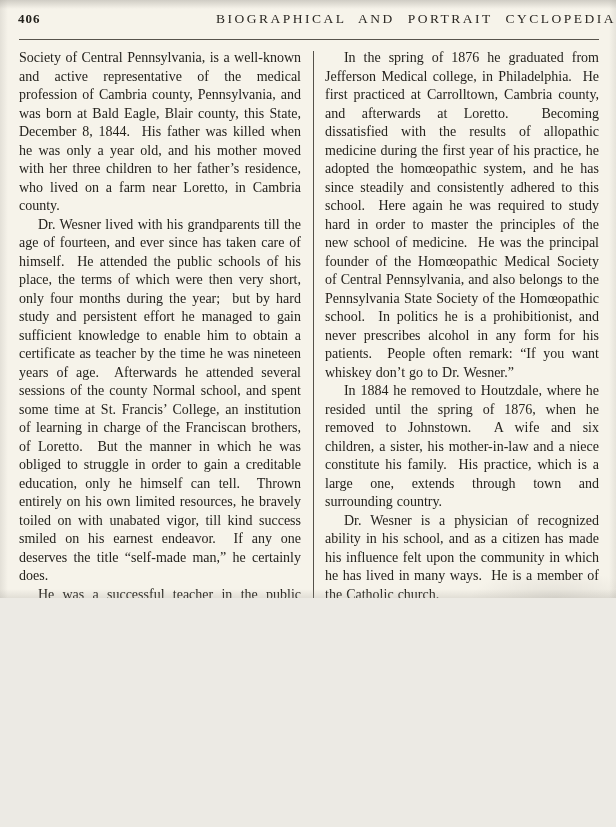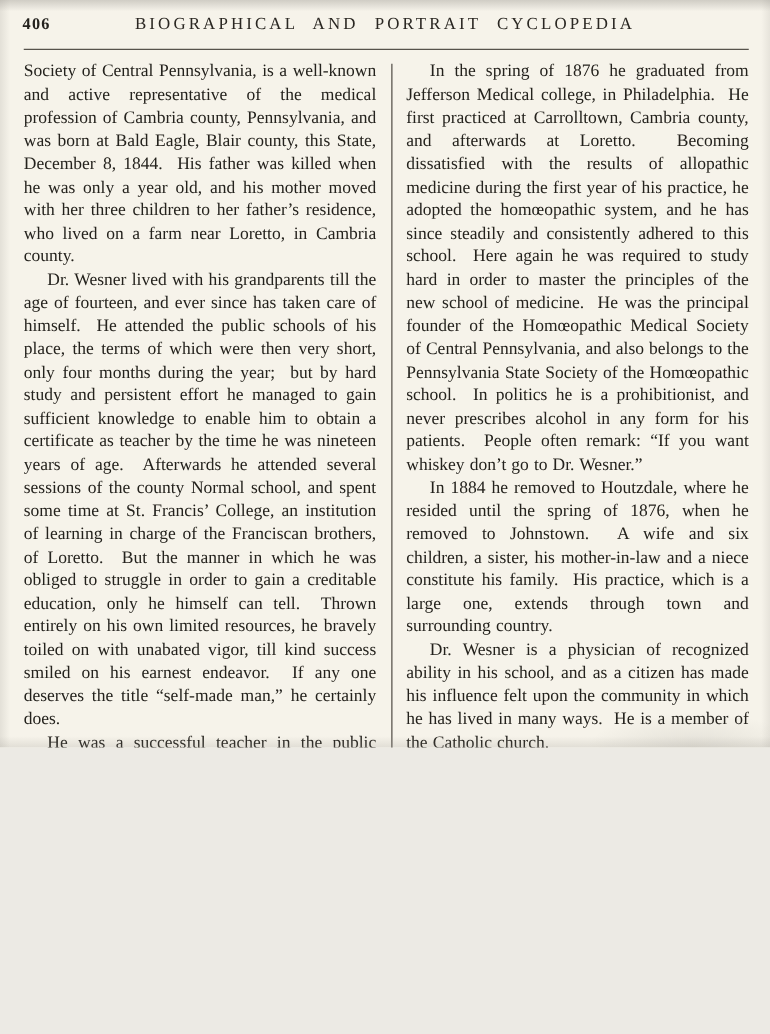--- a/index.html
+++ b/index.html
@@ -29,21 +29,21 @@
   .running-head{
     position:relative;
     height:24px;
     padding-top:11px;
   }
   .page-number{
     position:absolute;left:18px;top:11px;
     font-size:13px;font-weight:bold;letter-spacing:1px;
   }
   .page-title{
-    text-align:center;
+    text-align:right;
     font-size:13.5px;
     letter-spacing:2.5px;
     word-spacing:7px;
     color:#2a2722;
   }
   .head-rule{
     height:1px;background:#57534c;
     margin:4px 17px 0 19px;
   }
   .columns{

